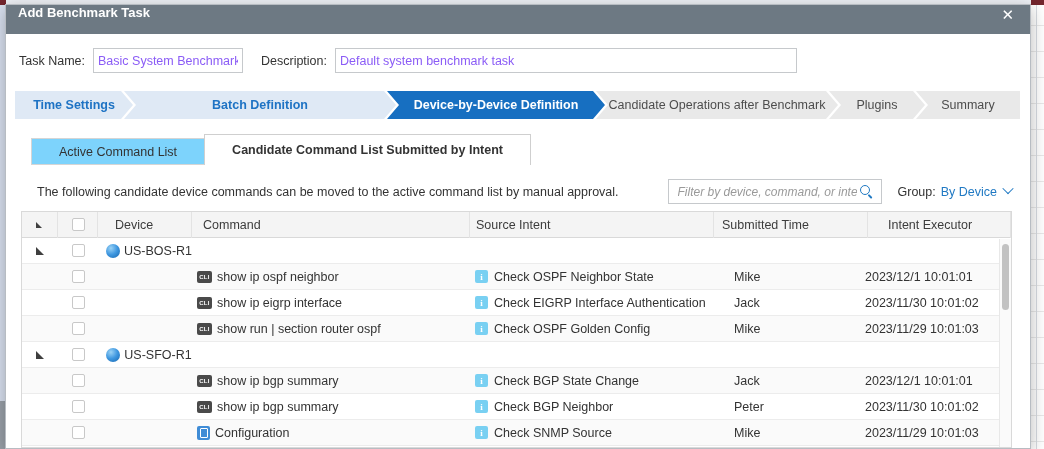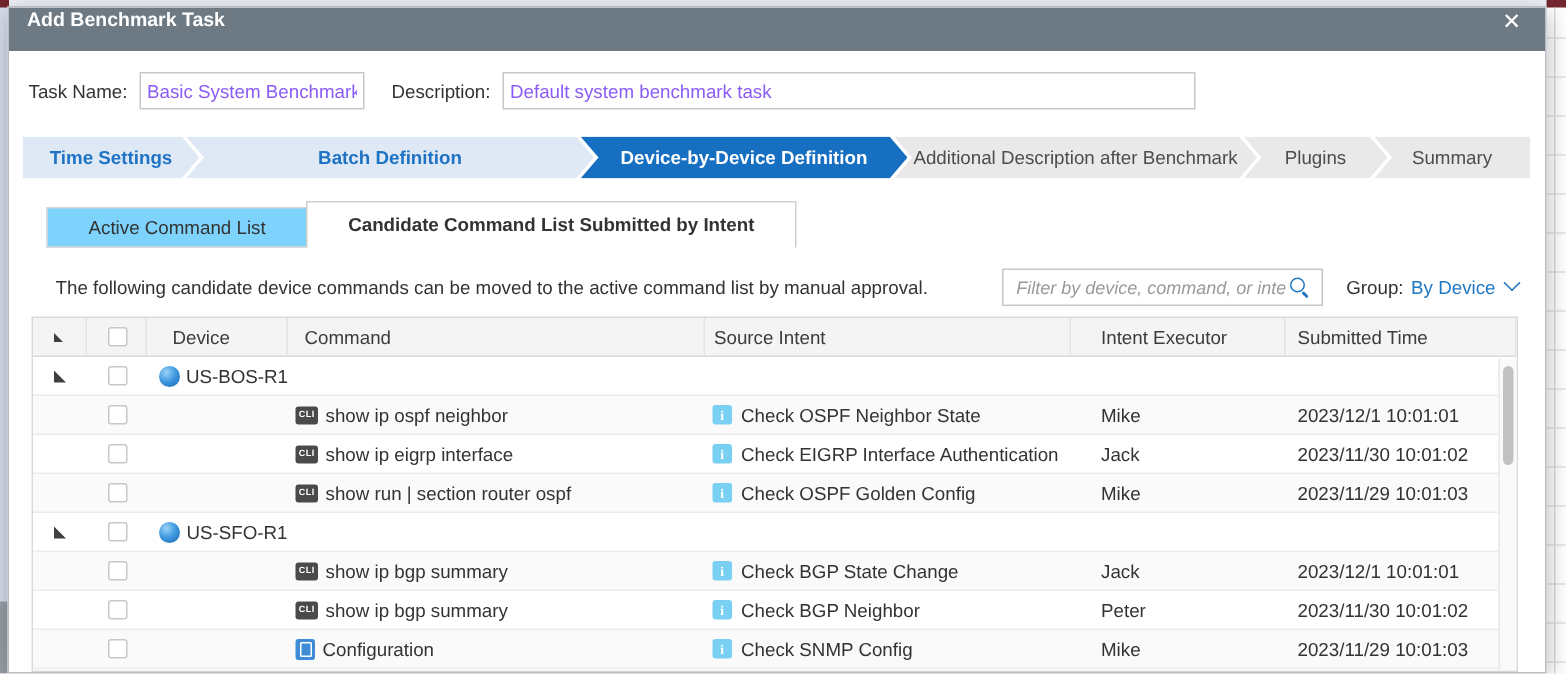--- a/index.html
+++ b/index.html
@@ -145,21 +145,21 @@
     <div class="step done first w-ts">
       <span>Time Settings</span>
     </div>
     <div class="step done w-bd">
       <span>Batch Definition</span>
     </div>
     <div class="step active w-dd">
       <span>Device-by-Device Definition</span>
     </div>
     <div class="step next w-ao">
-      <span>Additional Description after Benchmark</span>
+      <span>Candidate Operations after Benchmark</span>
     </div>
     <div class="step next w-pl">
       <span>Plugins</span>
     </div>
     <div class="step next last w-su">
       <span>Summary</span>
     </div>
   </div>
 
   <div class="tabs">
@@ -188,22 +188,22 @@
     <div class="thead">
       <div class="th c-exp">
           <span class="tri tri-sm"></span>
         </div>
       <div class="th c-chk">
           <span class="cb"></span>
         </div>
       <div class="th c-dev">Device</div>
       <div class="th c-cmd">Command</div>
       <div class="th c-int">Source Intent</div>
+      <div class="th c-time">Submitted Time</div>
       <div class="th c-exe">Intent Executor</div>
-      <div class="th c-time">Submitted Time</div>
     </div>
 
     <div class="tbody">
 
       <div class="trow">
         <div class="c c-exp">
             <span class="tri"></span>
           </div>
         <div class="c c-chk">
             <span class="cb"></span>
@@ -332,21 +332,21 @@
           </div>
         <div class="c c-dev"></div>
         <div class="c c-cmd">
           <span class="badge-cfg">
               <span class="doc"></span>
             </span>
           <span>Configuration</span>
         </div>
         <div class="c c-int">
           <span class="badge-int">i</span>
-          <span>Check SNMP Config</span>
+          <span>Check SNMP Source</span>
         </div>
         <div class="c c-exe">Mike</div>
         <div class="c c-time">2023/11/29 10:01:03</div>
       </div>
 
     </div>
 
     <div class="vscroll">
       <div class="vthumb"></div>
     </div>

